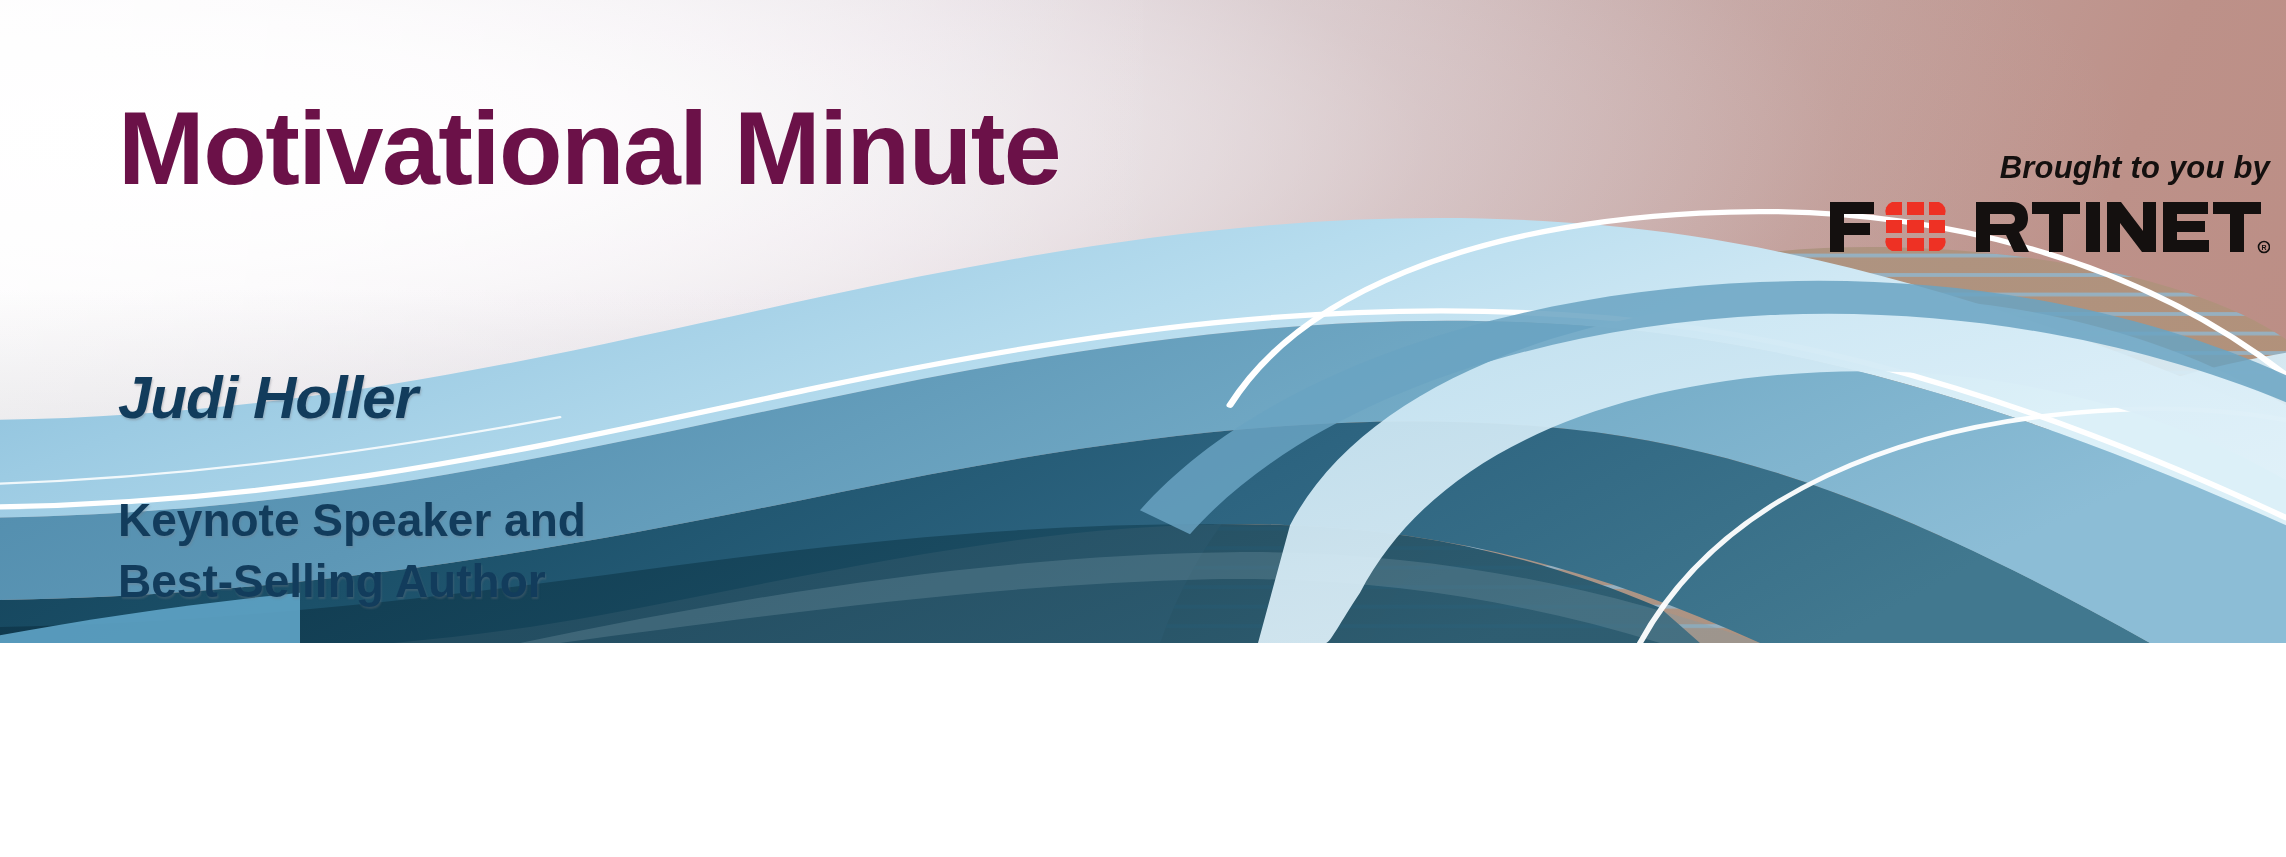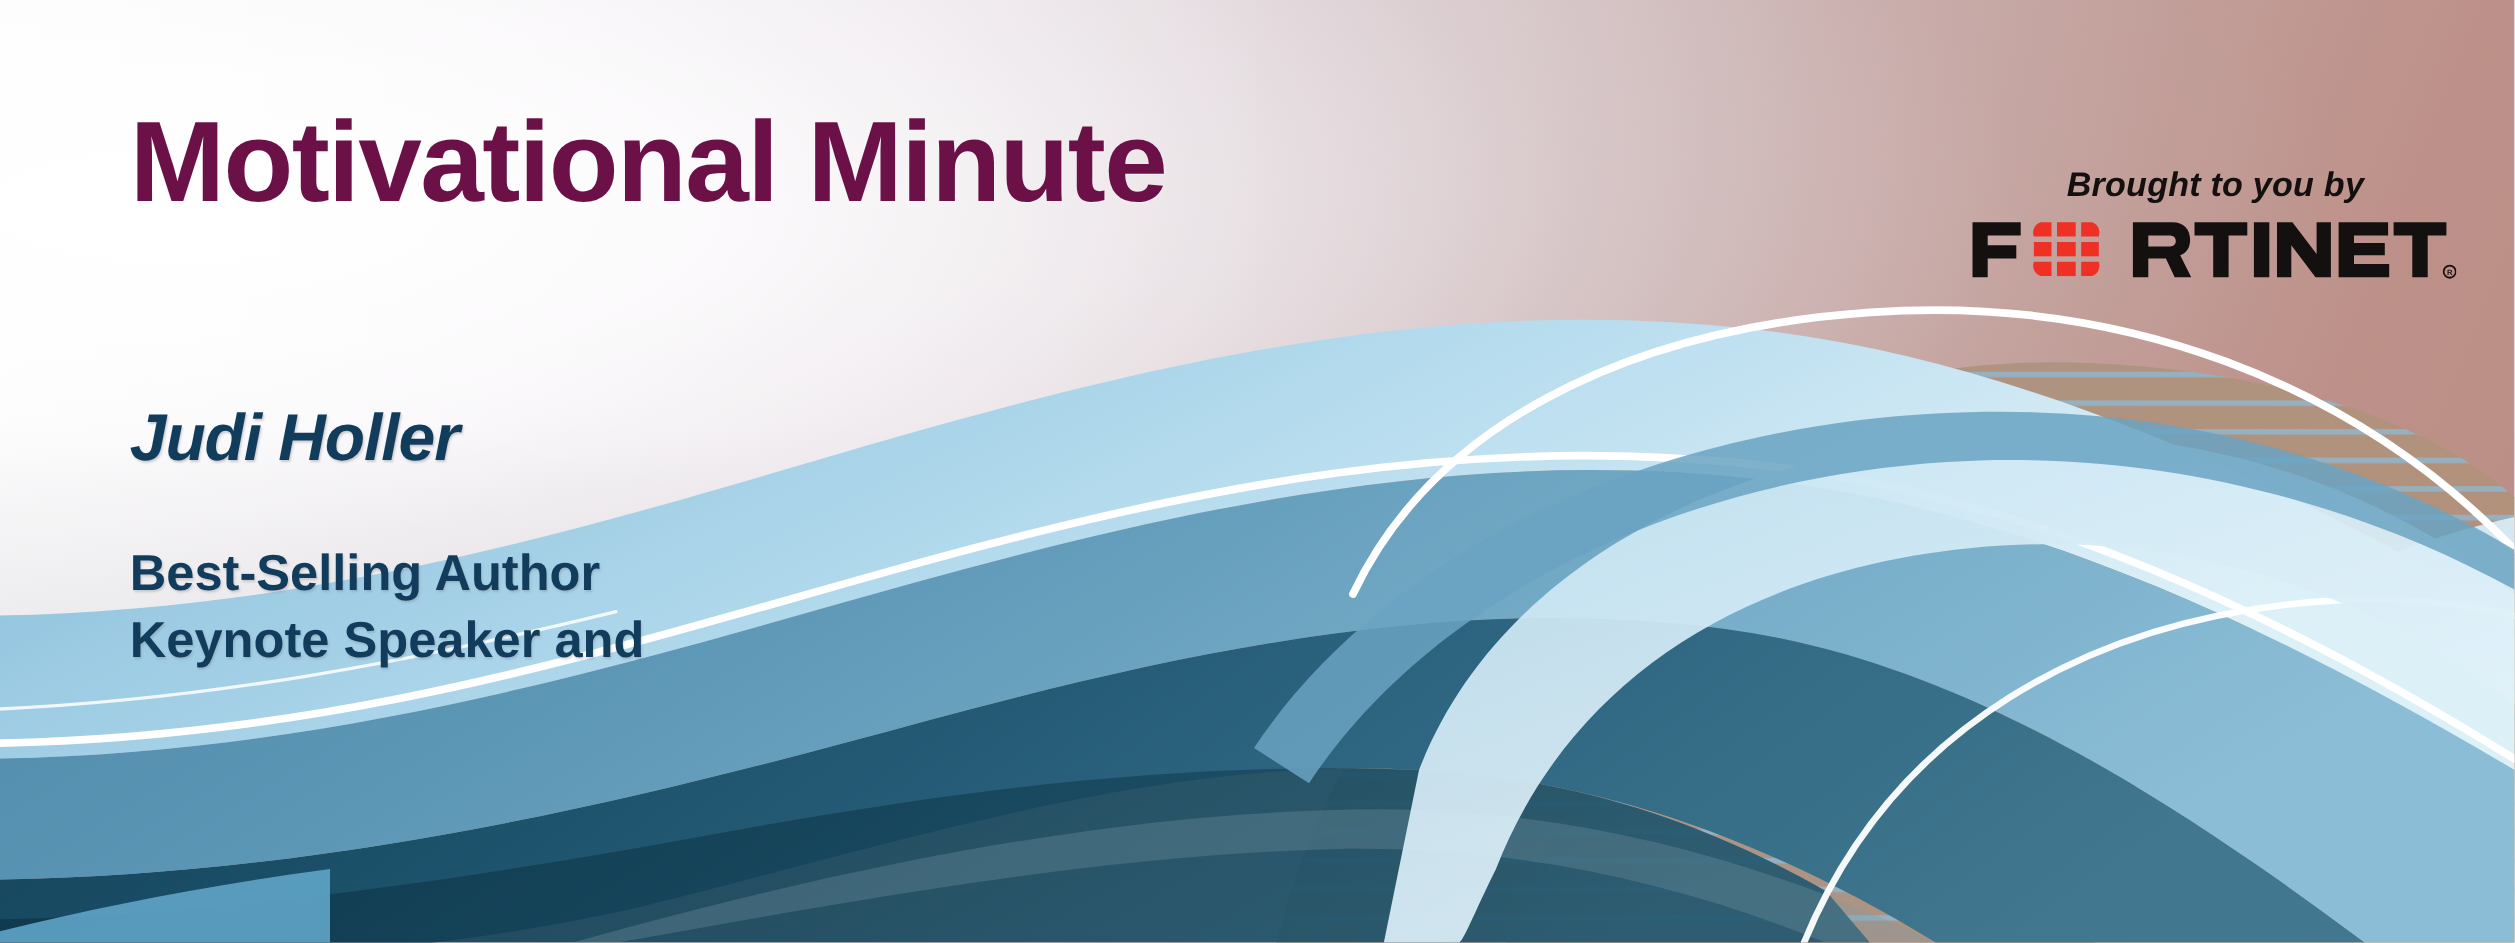--- a/index.html
+++ b/index.html
@@ -4,21 +4,21 @@
 <title>Motivational Minute Banner</title>
 <style>
   html, body {
     margin: 0;
     padding: 0;
     background: #ffffff;
   }
   #banner {
     position: relative;
     width: 2286px;
-    height: 857px;
+    height: 643px;
     overflow: hidden;
     font-family: "Liberation Sans", sans-serif;
   }
 
   
   .bg-base {
     position: absolute;
     inset: 0;
     background:
       radial-gradient(ellipse 130% 110% at 8% 22%,
@@ -102,24 +102,24 @@
     line-height: 1.32;
     color: #123c5c;
     margin: 0;
     text-shadow: 1px 2px 2px rgba(120,120,130,0.30);
   }
   .speaker-role div { white-space: nowrap; }
 
   
   .sponsor {
     position: absolute;
-    left: 1793px;
+    left: 1830px;
     top: 150px;
     z-index: 25;
-    text-align: center;
+    text-align: right;
   }
   .sponsor-tag {
     font-size: 31px;
     font-weight: 700;
     font-style: italic;
     letter-spacing: 0.2px;
     color: #14100f;
     margin: 0 0 12px 2px;
     white-space: nowrap;
   }
@@ -289,22 +289,22 @@
     </g>
   </svg>
 
   <div class="text-block">
     <h1 class="headline">Motivational Minute</h1>
   </div>
 
   <div class="speaker-name">Judi Holler</div>
 
   <div class="speaker-role">
+    <div>Keynote Speaker and</div>
     <div>Best-Selling Author</div>
-    <div>Keynote Speaker and</div>
   </div>
 
   <div class="sponsor">
     <div class="sponsor-tag">Brought to you by</div>
 
     <div class="fortinet-logo">
 
       <svg width="440" height="58" viewBox="0 0 440 58">
         <g fill="#14100f">
 

